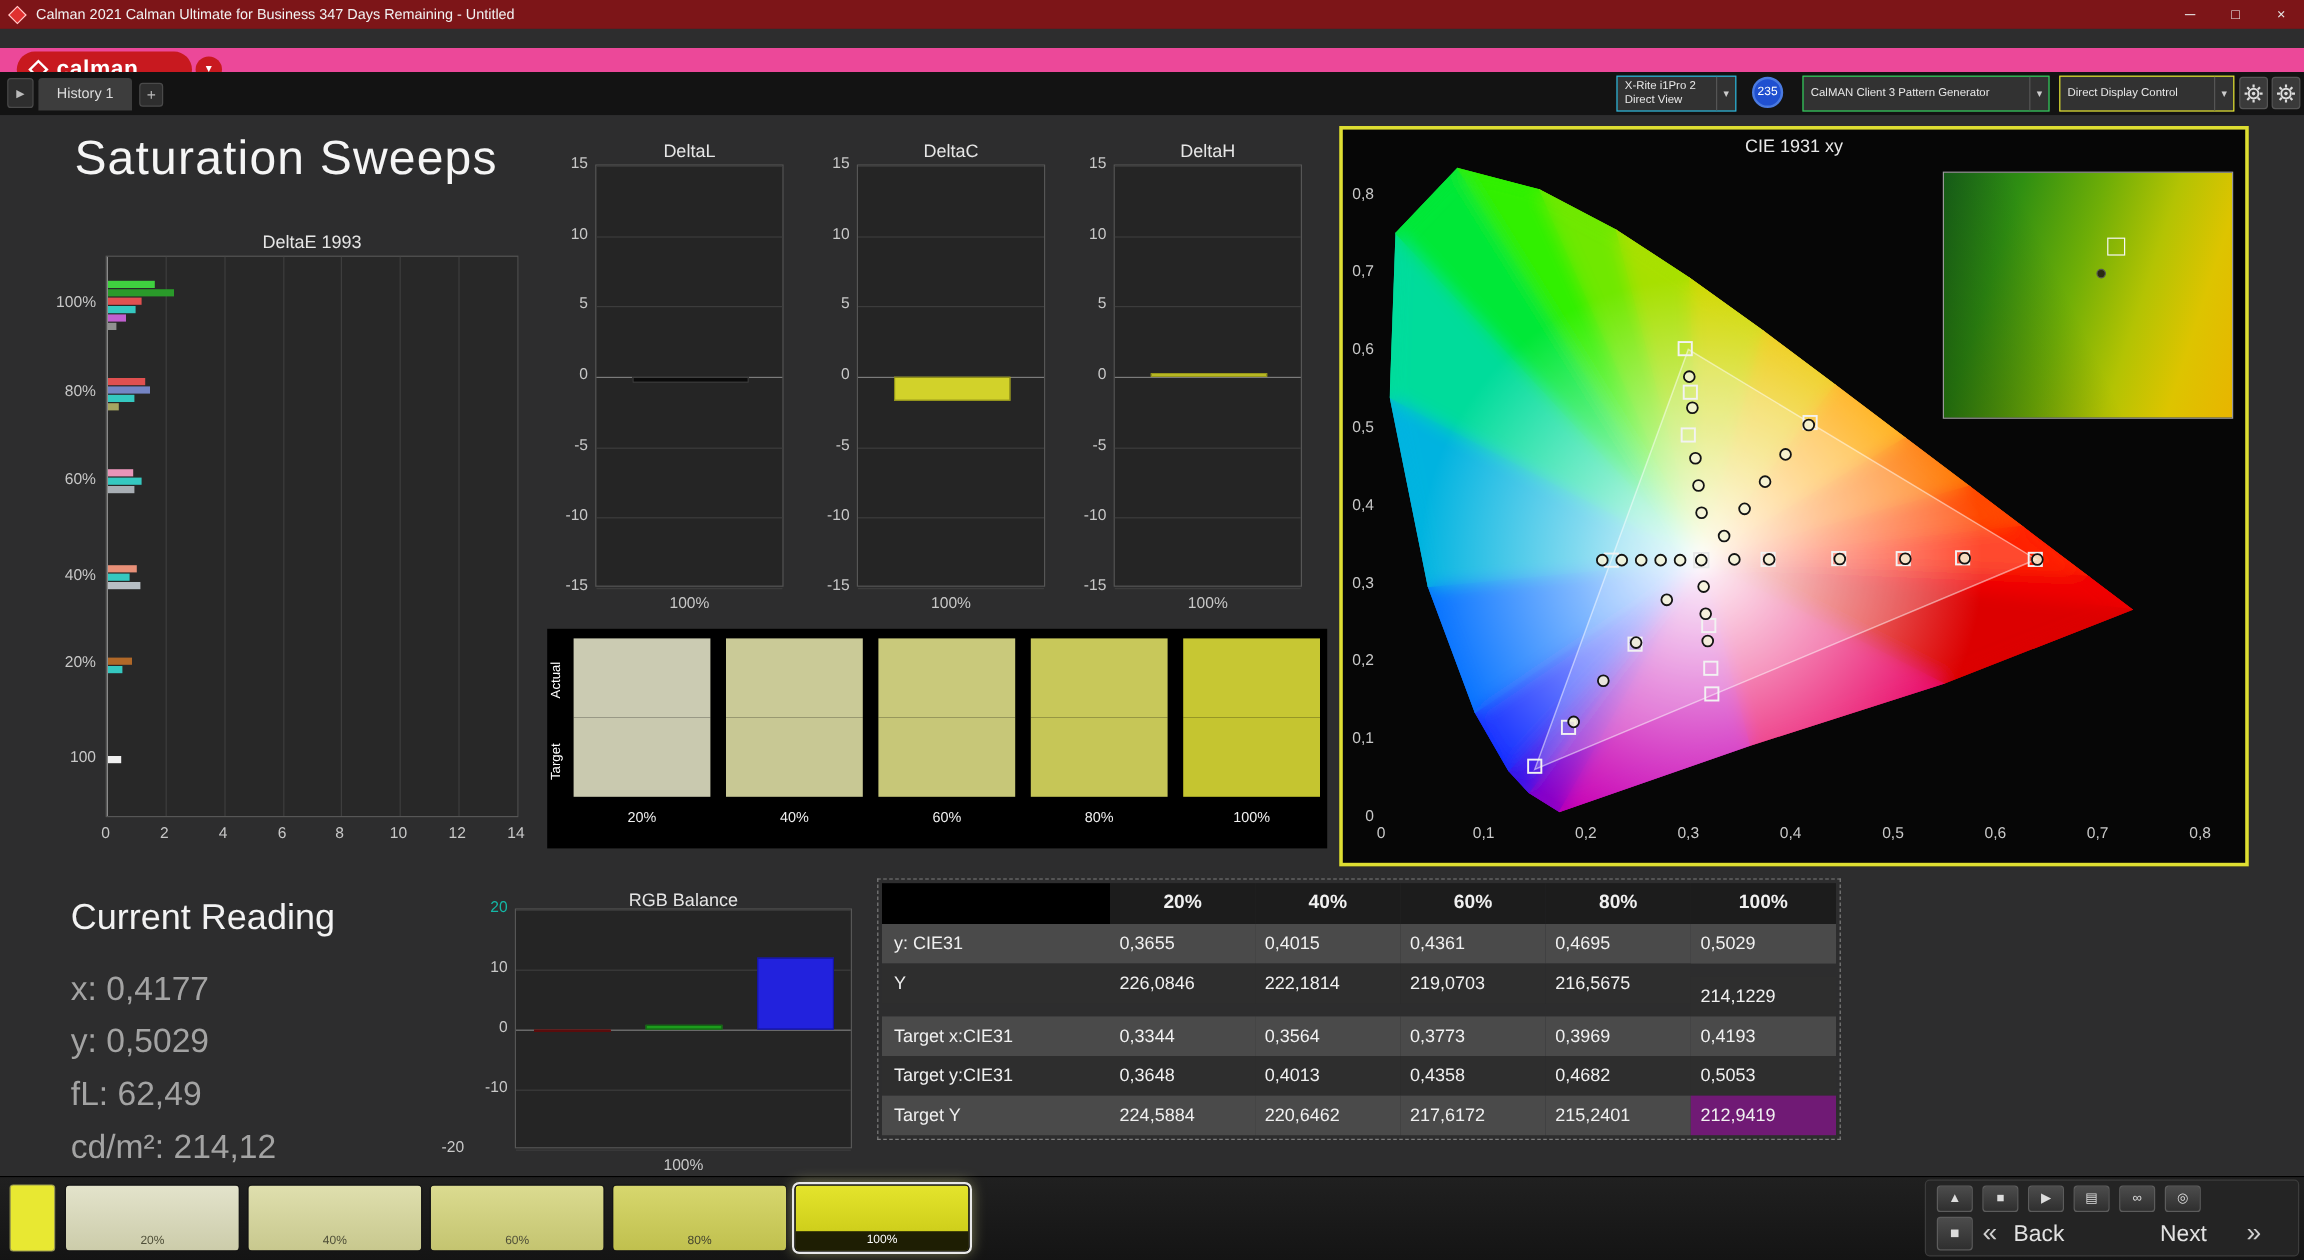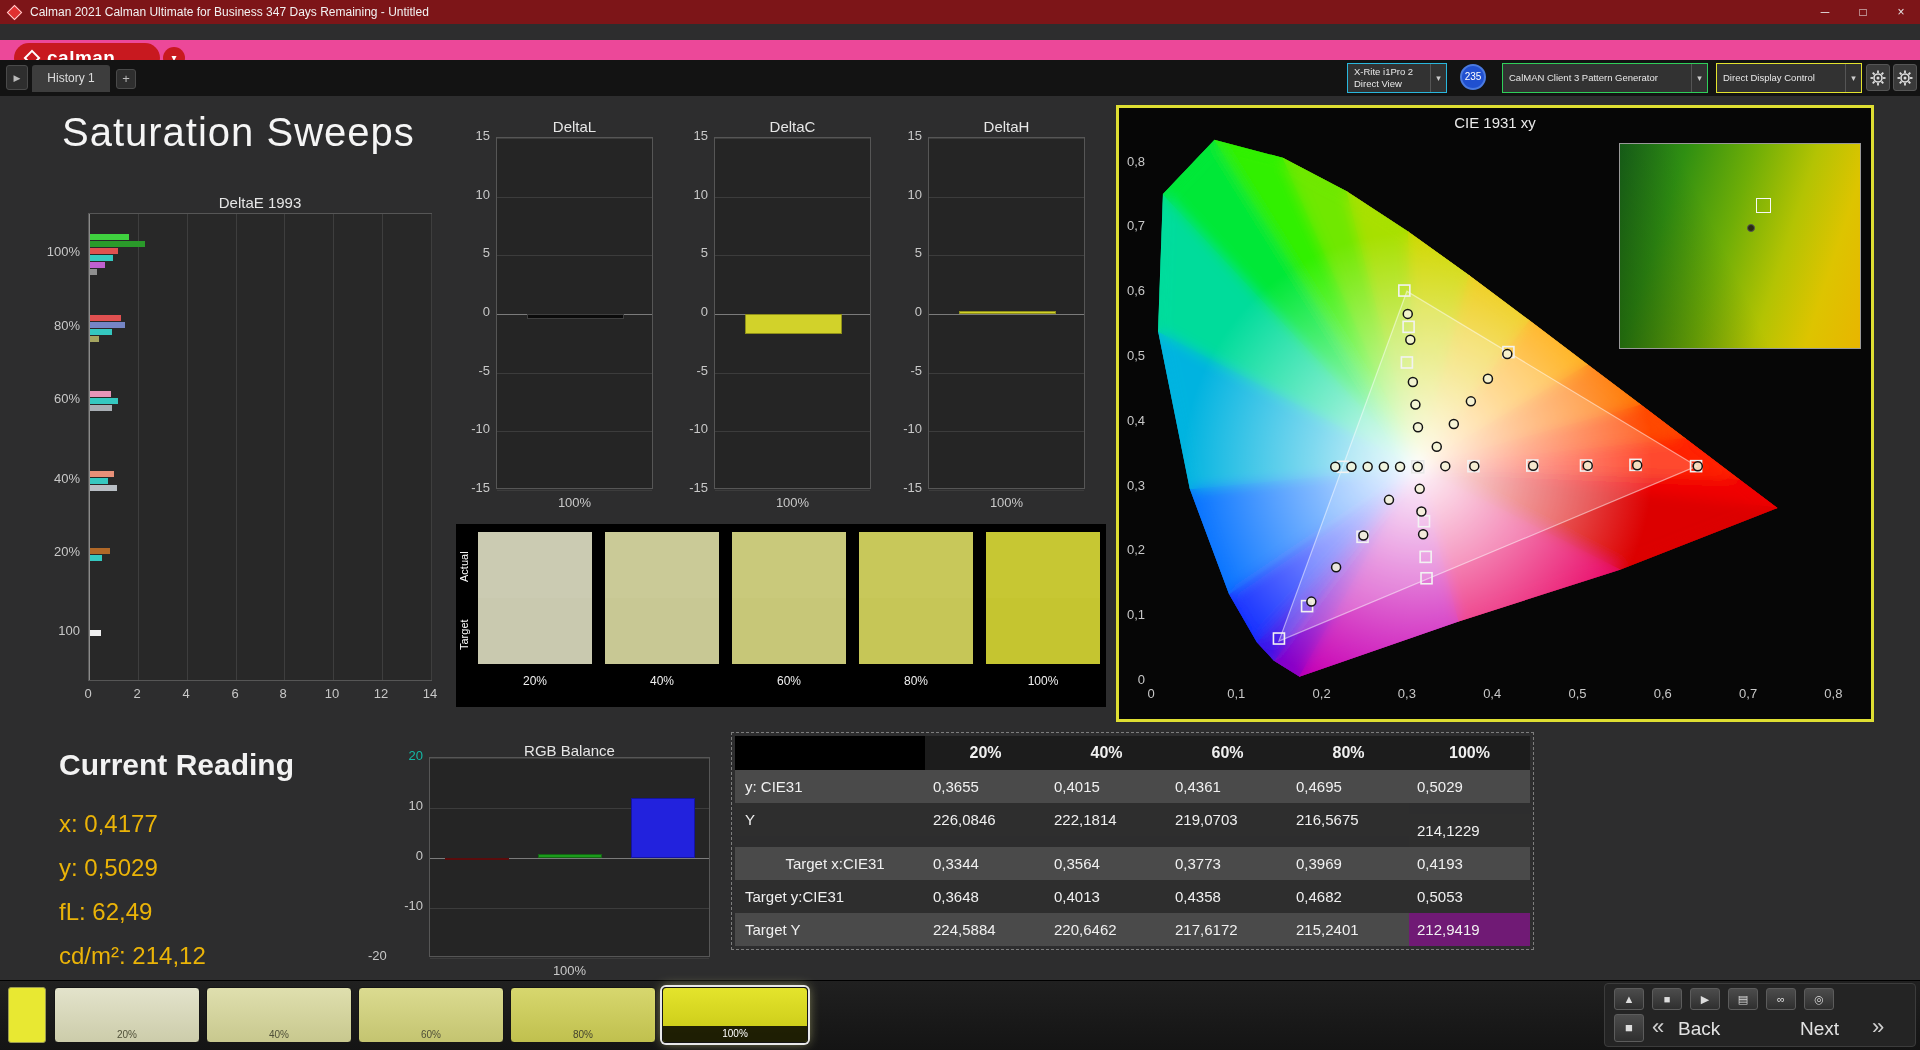--- a/index.html
+++ b/index.html
@@ -32,22 +32,22 @@
   
   .main{position:absolute;left:0;top:96px;width:1920px;height:884px;background:#2d2d2e;}
   .pagetitle{position:absolute;left:62px;top:14px;font-size:40px;font-weight:300;letter-spacing:1px;color:#f5f5f5;}
   #deltae-chart{position:absolute;left:18px;top:98px;width:430px;height:520px;}
   #dl-chart{position:absolute;left:440px;top:22px;width:226px;height:404px;}
   #dc-chart{position:absolute;left:658px;top:22px;width:226px;height:404px;}
   #dh-chart{position:absolute;left:872px;top:22px;width:226px;height:404px;}
   #swatch-strip{position:absolute;left:456px;top:428px;width:650px;height:183px;background:#000;}
   #cie-panel{position:absolute;left:1116px;top:9px;width:758px;height:617px;background:#060606;border:3px solid #dede32;}
   #reading{position:absolute;left:59px;top:652px;width:290px;}
-  .reading-title{font-size:30px;color:#f2f2f2;margin-bottom:20px;font-weight:bold;}
-  .reading-line{font-size:24px;color:#eab308;line-height:44px;}
+  .reading-title{font-size:30px;color:#f2f2f2;margin-bottom:20px;}
+  .reading-line{font-size:28px;color:#a3a3a3;line-height:44px;}
   #rgb-chart{position:absolute;left:360px;top:646px;width:365px;height:248px;}
   #table-wrap{position:absolute;left:731px;top:636px;border:1px dashed #7d7d7d;padding:3px;}
   .t-row{display:flex;}
   .t-cell{overflow:hidden;white-space:nowrap;color:#f0f0f0;font-size:15px;}
   
   .bottombar{position:absolute;left:0;top:980px;width:1920px;height:70px;background:linear-gradient(#202020,#141414);border-top:1px solid #000;}
   .vlab{position:absolute;left:2px;writing-mode:vertical-rl;transform:rotate(180deg);font-size:11px;color:#fff;height:62px;text-align:center;}
 </style>
 </head>
 <body>
@@ -441,21 +441,21 @@
         </div>
         <div class="t-row">
           <div class="t-cell" style="width: 190px; height: 33px; line-height: 33px; padding-left: 10px; background: rgb(46, 46, 46);">Y</div>
           <div class="t-cell" style="width: 121px; height: 33px; line-height: 33px; padding-left: 8px; background: rgb(46, 46, 46);">226,0846</div>
           <div class="t-cell" style="width: 121px; height: 33px; line-height: 33px; padding-left: 8px; background: rgb(46, 46, 46);">222,1814</div>
           <div class="t-cell" style="width: 121px; height: 33px; line-height: 33px; padding-left: 8px; background: rgb(46, 46, 46);">219,0703</div>
           <div class="t-cell" style="width: 121px; height: 33px; line-height: 33px; padding-left: 8px; background: rgb(46, 46, 46);">216,5675</div>
           <div class="t-cell" style="width: 121px; height: 33px; line-height: 33px; padding-left: 8px; background: rgb(46, 46, 46); margin-top: 11px;">214,1229</div>
         </div>
         <div class="t-row">
-          <div class="t-cell" style="width: 190px; height: 33px; line-height: 33px; padding-left: 10px; background: rgb(74, 74, 74); text-align: center;">Target x:CIE31</div>
+          <div class="t-cell" style="width: 190px; height: 33px; line-height: 33px; padding-left: 10px; background: rgb(74, 74, 74);">Target x:CIE31</div>
           <div class="t-cell" style="width: 121px; height: 33px; line-height: 33px; padding-left: 8px; background: rgb(74, 74, 74);">0,3344</div>
           <div class="t-cell" style="width: 121px; height: 33px; line-height: 33px; padding-left: 8px; background: rgb(74, 74, 74);">0,3564</div>
           <div class="t-cell" style="width: 121px; height: 33px; line-height: 33px; padding-left: 8px; background: rgb(74, 74, 74);">0,3773</div>
           <div class="t-cell" style="width: 121px; height: 33px; line-height: 33px; padding-left: 8px; background: rgb(74, 74, 74);">0,3969</div>
           <div class="t-cell" style="width: 121px; height: 33px; line-height: 33px; padding-left: 8px; background: rgb(74, 74, 74);">0,4193</div>
         </div>
         <div class="t-row">
           <div class="t-cell" style="width: 190px; height: 33px; line-height: 33px; padding-left: 10px; background: rgb(46, 46, 46);">Target y:CIE31</div>
           <div class="t-cell" style="width: 121px; height: 33px; line-height: 33px; padding-left: 8px; background: rgb(46, 46, 46);">0,3648</div>
           <div class="t-cell" style="width: 121px; height: 33px; line-height: 33px; padding-left: 8px; background: rgb(46, 46, 46);">0,4013</div>

